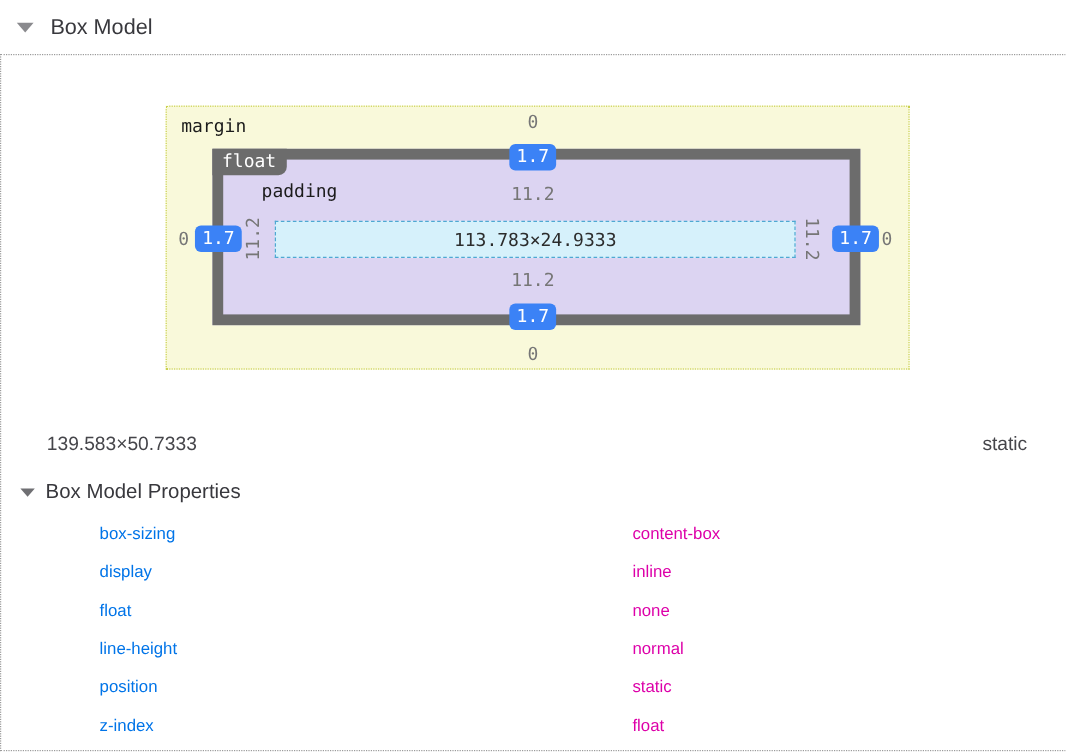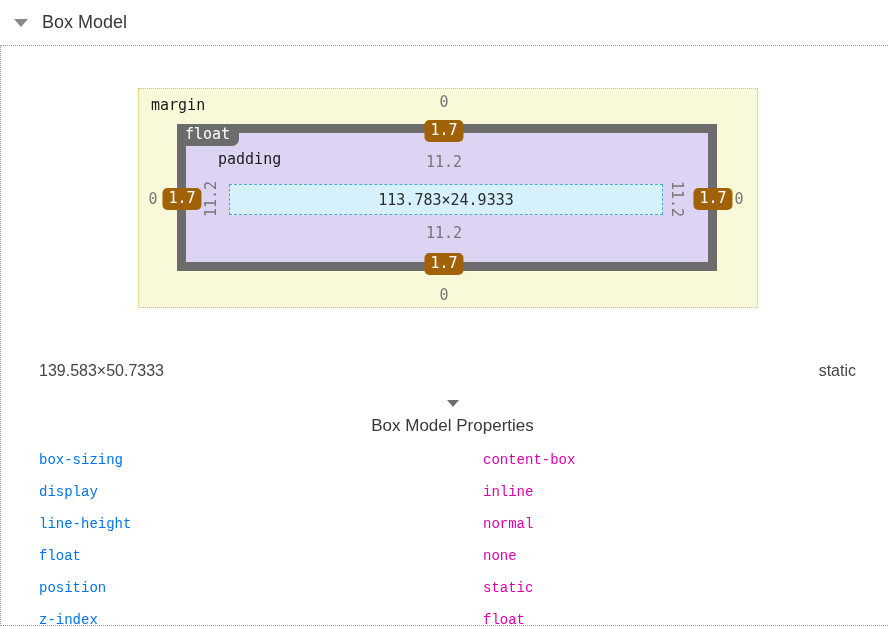--- a/index.html
+++ b/index.html
@@ -53,21 +53,21 @@
   .lbl-padding { left:60px; top:62px;margin-left:20px; }
   .lbl-border {
     left:39px; top:36px; background:#6c6c6c; color:#fff;
     padding:1px 9px 3px 8px; border-radius:0 0 7px 0;
   }
   .val { position:absolute; color:#767676; transform:translate(-50%,-50%); white-space:nowrap; }
   .val.rot-l { transform:translate(-50%,-50%) rotate(-90deg); }
   .val.rot-r { transform:translate(-50%,-50%) rotate(90deg); }
   .badge {
     position:absolute; transform:translate(-50%,-50%);
-    background:#a16207; color:#fff; border-radius:5px;
+    background:#3b82f6; color:#fff; border-radius:5px;
     padding:1px 6px 2px; line-height:19px; cursor:pointer;
   }
   
   .v-mt { left:306px; top:14px; }
   .b-bt { left:306px; top:43px; }
   .v-pt { left:306px; top:74px; }
   .v-pb { left:306px; top:145px; }
   .b-bb { left:306px; top:176px; }
   .v-mb { left:306px; top:207px; }
   .v-ml { left:15px;  top:111px; }
@@ -79,32 +79,32 @@
 
   
   .summary {
     display:flex; justify-content:space-between; align-items:flex-start;
     margin:54px 32px 0 38px; font-size:16px; color:#45454a;gap:15px;
   }
 
   
   .props-header {
     display:flex; align-items:center; gap:9px;
-    margin:20px 0 0 16px; cursor:pointer;flex-direction:column;
+    margin:20px 0 0 16px; cursor:pointer;
   }
   .tri-down.small {
     border-left:6px solid transparent; border-right:6px solid transparent;
     border-top:7px solid #6f6f73;
   }
   .props-title { font-size:17px; color:#38383d; }
   .props-list { margin-top:8px; }
   .prop-row {
     position:relative; height:32px; display:flex; align-items:center;
     padding-left:38px;
-    font-family:Liberation Mono, monospace; font-size:14px;
+    font-family:Liberation Sans, sans-serif; font-size:14px;margin-left:44px;
   }
   .prop-name { color:#0074e8; }
   .prop-value { position:absolute; left:482px; color:#dd00a9; }
 </style>
 </head>
 <body>
 
 <div class="bm-header">
   <span class="tri-down"></span>
   <span class="bm-title">Box Model</span>
@@ -153,26 +153,26 @@
   <div class="props-list">
     <div class="prop-row">
       <span class="prop-name">box-sizing</span>
       <span class="prop-value">content-box</span>
     </div>
     <div class="prop-row">
       <span class="prop-name">display</span>
       <span class="prop-value">inline</span>
     </div>
     <div class="prop-row">
+      <span class="prop-name">float</span>
+      <span class="prop-value">none</span>
+    </div>
+    <div class="prop-row">
       <span class="prop-name">line-height</span>
       <span class="prop-value">normal</span>
-    </div>
-    <div class="prop-row">
-      <span class="prop-name">float</span>
-      <span class="prop-value">none</span>
     </div>
     <div class="prop-row">
       <span class="prop-name">position</span>
       <span class="prop-value">static</span>
     </div>
     <div class="prop-row">
       <span class="prop-name">z-index</span>
       <span class="prop-value">float</span>
     </div>
   </div>

